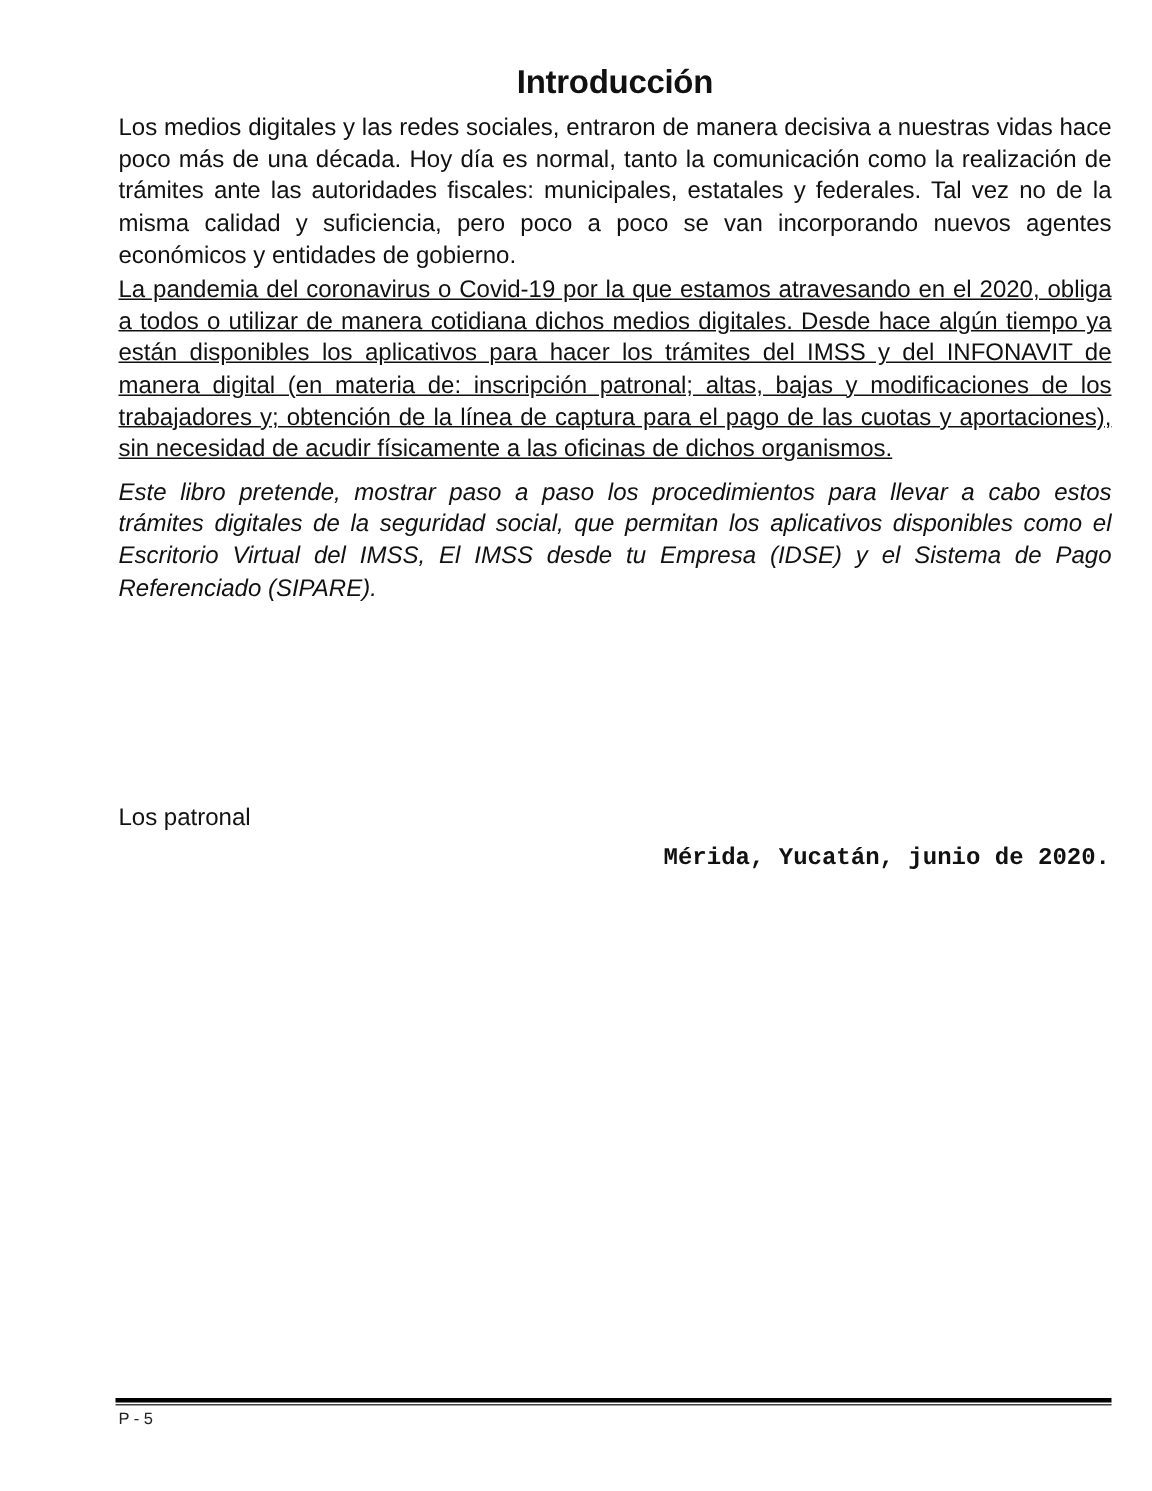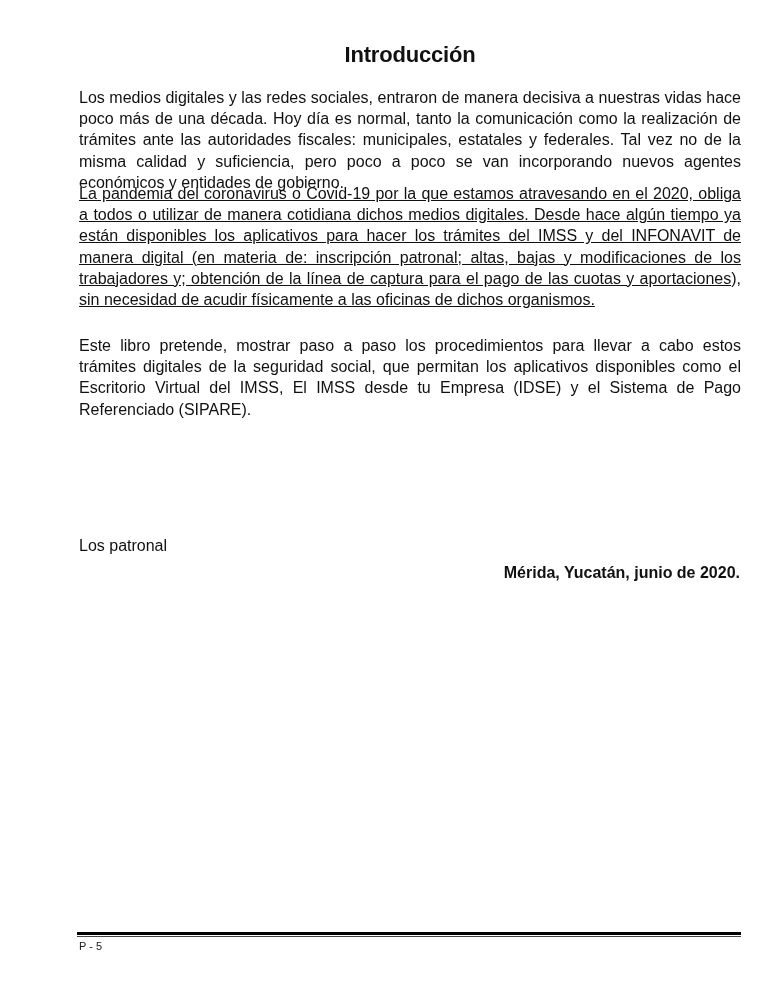--- a/index.html
+++ b/index.html
@@ -28,37 +28,38 @@
     }
     .body-text {
       position: absolute;
       left: 79px;
       width: 662px;
       font-size: 16px;
       line-height: 21.2px;
       text-align: justify;
       margin: 0;
     }
-    #para-1 { top: 87px; }
+    #para-1 { top: 75px; }
     #para-2 { top: 183px; text-decoration: underline; }
-    #para-3 { top: 335px; }
+    #para-3 { top: 318px; font-style: italic; }
     .signature {
       position: absolute;
       left: 79px;
       top: 535px;
       font-size: 16px;
       line-height: 21px;
     }
     .place-date {
       position: absolute;
       right: 28px;
       top: 562px;
       font-size: 16px;
       line-height: 21px;
       font-weight: bold;
+      font-family: Liberation Mono, monospace;
     }
     .footer-rule {
       position: absolute;
       left: 77px;
       top: 932px;
       width: 664px;
       height: 5px;
       border-top: 3px solid #000000;
       border-bottom: 1px solid #444444;
       box-sizing: border-box;

